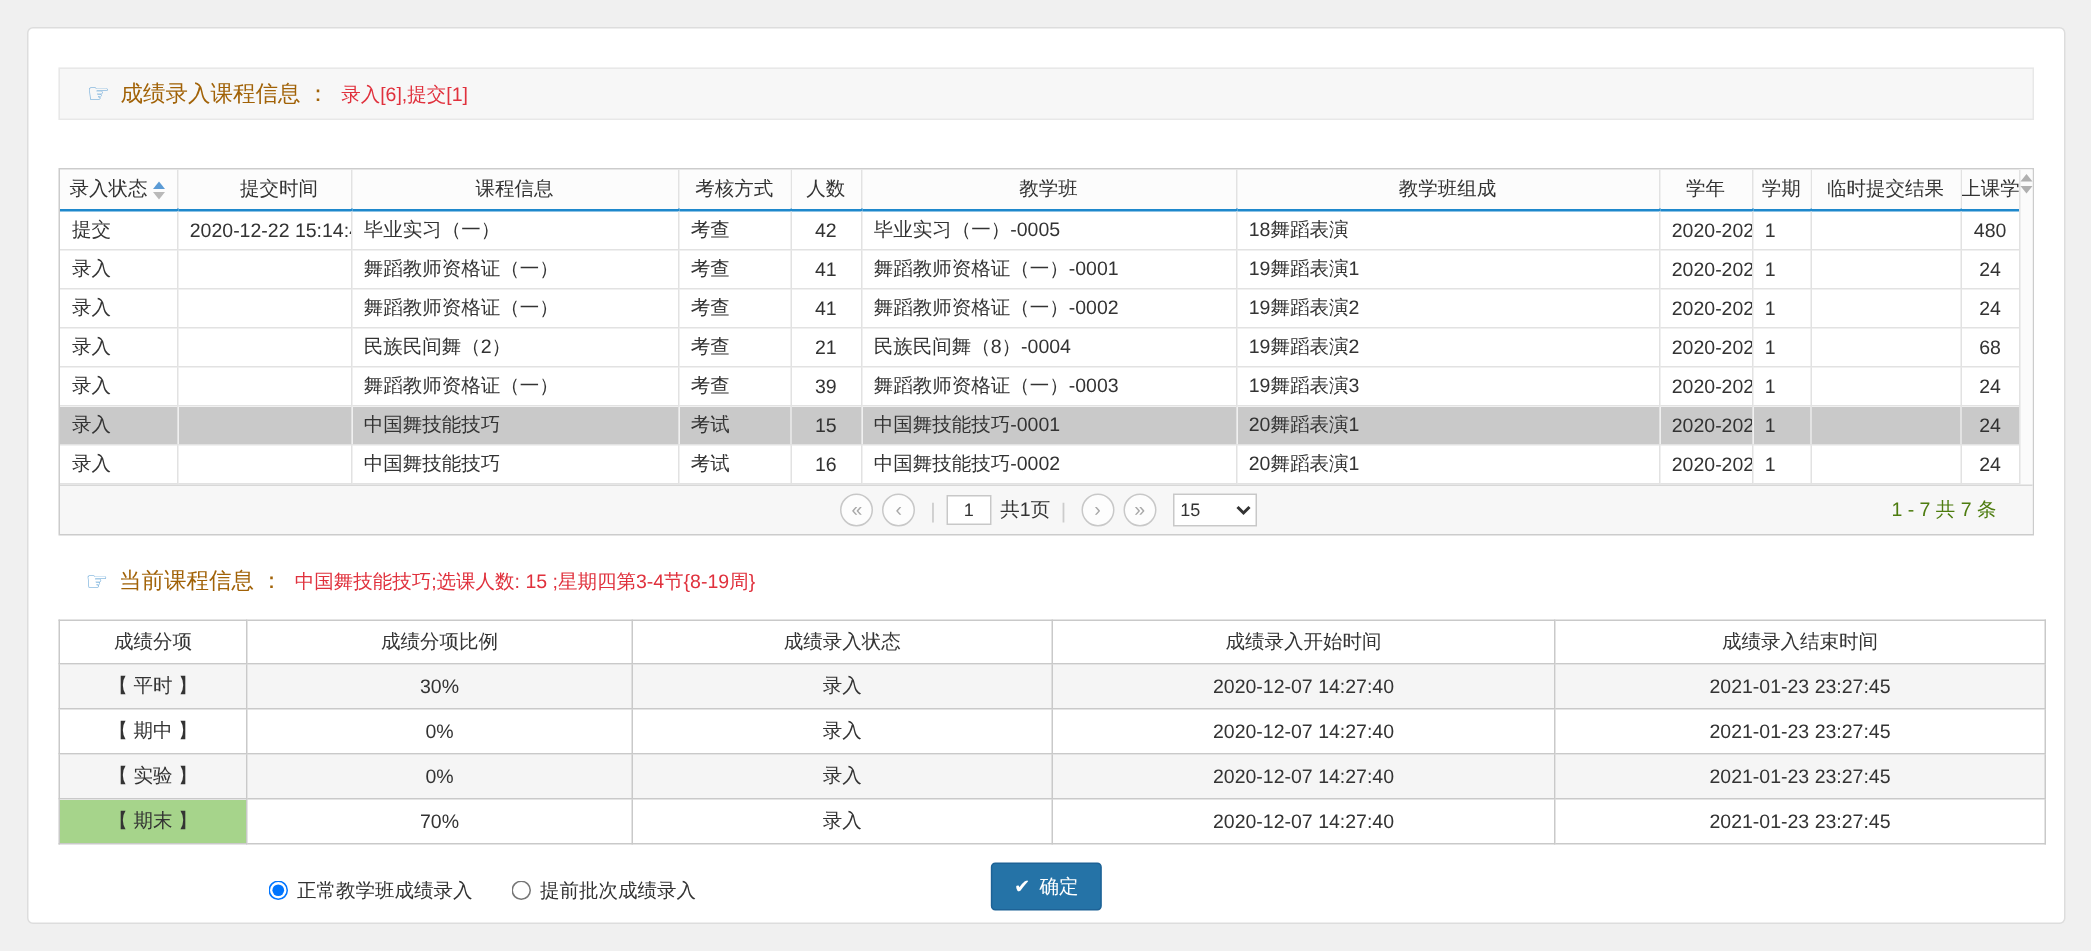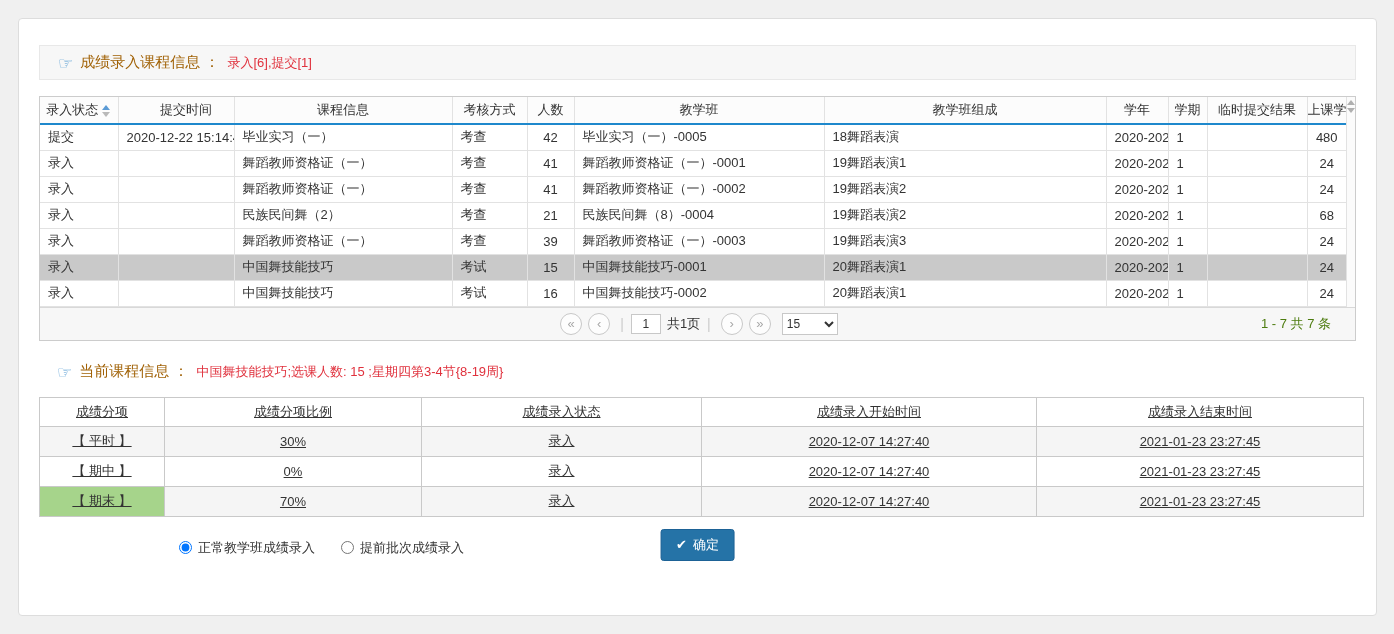--- a/index.html
+++ b/index.html
@@ -11,21 +11,21 @@
 
   
   .sec-bar { margin:26px 20px 0 20px; height:35px; background:#f7f7f7;
              border:1px solid #e8e8e8; display:flex; align-items:center; padding-left:18px; }
   .sec-plain { margin:16px 20px 0 20px; height:30px; display:flex; align-items:center; padding-left:18px; }
   .hand { color:#5a9fd4; font-size:17px; margin-right:7px; font-family:"DejaVu Sans",sans-serif; }
   .sec-title { font-size:15px; color:#a16207; }
   .sec-red { font-size:13px; color:#e0313d; margin-left:8px; }
 
   
-  .grid { margin:16px 20px 0 20px; border:1px solid #ccc; position:relative; background:#fff; }
+  .grid { margin:32px 20px 0 20px; border:1px solid #ccc; position:relative; background:#fff; }
   .grid-inner { margin-right:9px; }
   table { border-collapse:collapse; table-layout:fixed; width:100%; }
   .t1 th { height:27px; background:#fcfcfc; border-right:1px solid #e2e2e2;
            border-bottom:2px solid #1e88cc; font-weight:400; font-size:13px;
            text-align:center; white-space:nowrap; overflow:hidden; position:relative; }
   .t1 th:last-child { border-right:none; }
   .t1 td { height:26px; border-right:1px solid #e2e2e2; border-bottom:1px solid #e2e2e2;
            font-size:13px; padding:0 8px; white-space:nowrap; overflow:hidden; }
   .t1 td:last-child { border-right:none; }
   .t1 tr.selected td { background:#c9c9c9; }
@@ -58,21 +58,21 @@
           text-align:center; margin:0 3px; cursor:pointer; }
   .pdiv { color:#ccc; margin:0 7px; font-size:14px; }
   .pinput { width:30px; height:20px; border:1px solid #c8c8c8; text-align:center;
             font-size:12px; color:#333; margin-right:6px; font-family:inherit; }
   .plabel { color:#333; font-size:13px; }
   .psize { height:22px; width:56px; margin-left:8px; border:1px solid #c8c8c8;
            font-size:12px; color:#333; background:#fff; font-family:inherit; }
   .precords { position:absolute; right:24px; color:#4d7c0f; font-size:13px; }
 
   
-  .t2wrap { margin:10px 12px 0 20px;text-decoration:underline; }
+  .t2wrap { margin:10px 12px 0 20px; }
   .t2 { border:1px solid #c9c9c9; }
   .t2 th { height:29px; background:#fff; border:1px solid #c9c9c9; font-weight:400;
            font-size:13px; text-align:center; }
   .t2 td { height:30px; border:1px solid #c9c9c9; font-size:13px; text-align:center;
            white-space:nowrap; overflow:hidden; }
   .t2 tr:nth-child(odd) td { background:#f5f5f5; }
   .t2 tr:nth-child(even) td { background:#fff; }
   .t2 td.green { background:#a6d48b !important; }
   .t2 th:nth-child(1){width:125px;} .t2 th:nth-child(2){width:257px;}
   .t2 th:nth-child(3){width:280px;} .t2 th:nth-child(4){width:335px;}
@@ -257,20 +257,27 @@
             <td>2021-01-23 23:27:45</td>
           </tr>
           <tr>
             <td>【 期中 】</td>
             <td>0%</td>
             <td>录入</td>
             <td>2020-12-07 14:27:40</td>
             <td>2021-01-23 23:27:45</td>
           </tr>
           <tr>
+            <td>【 实验 】</td>
+            <td>0%</td>
+            <td>录入</td>
+            <td>2020-12-07 14:27:40</td>
+            <td>2021-01-23 23:27:45</td>
+          </tr>
+          <tr>
             <td class="green">【 期末 】</td>
             <td>70%</td>
             <td>录入</td>
             <td>2020-12-07 14:27:40</td>
             <td>2021-01-23 23:27:45</td>
           </tr>
         </tbody>
     </table>
   </div>
 

